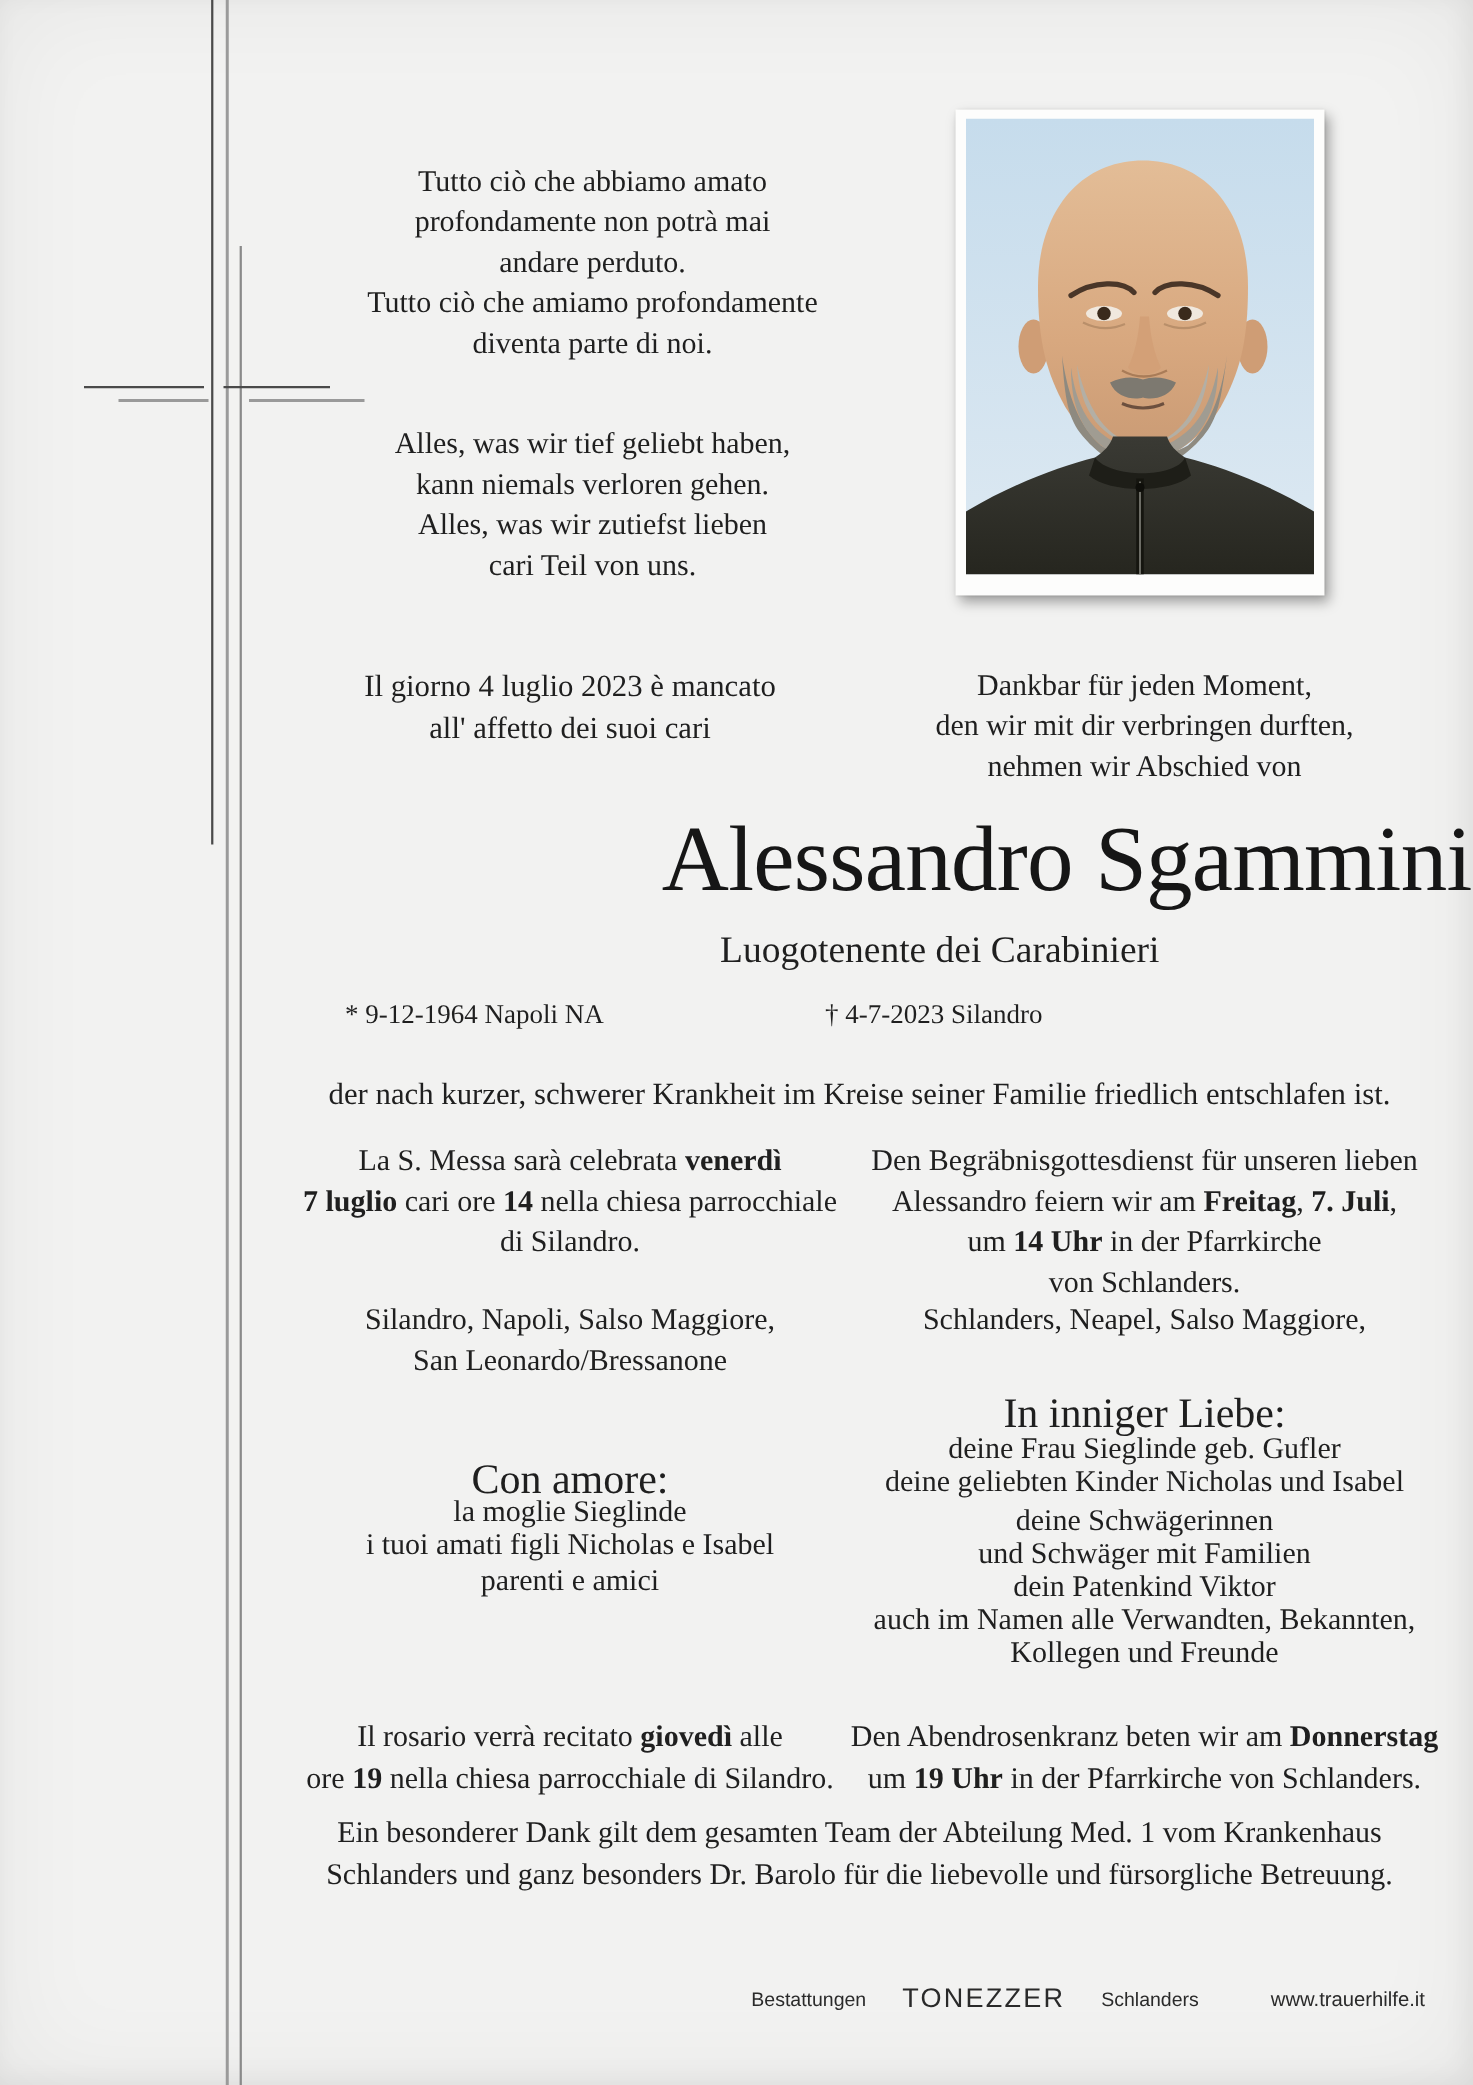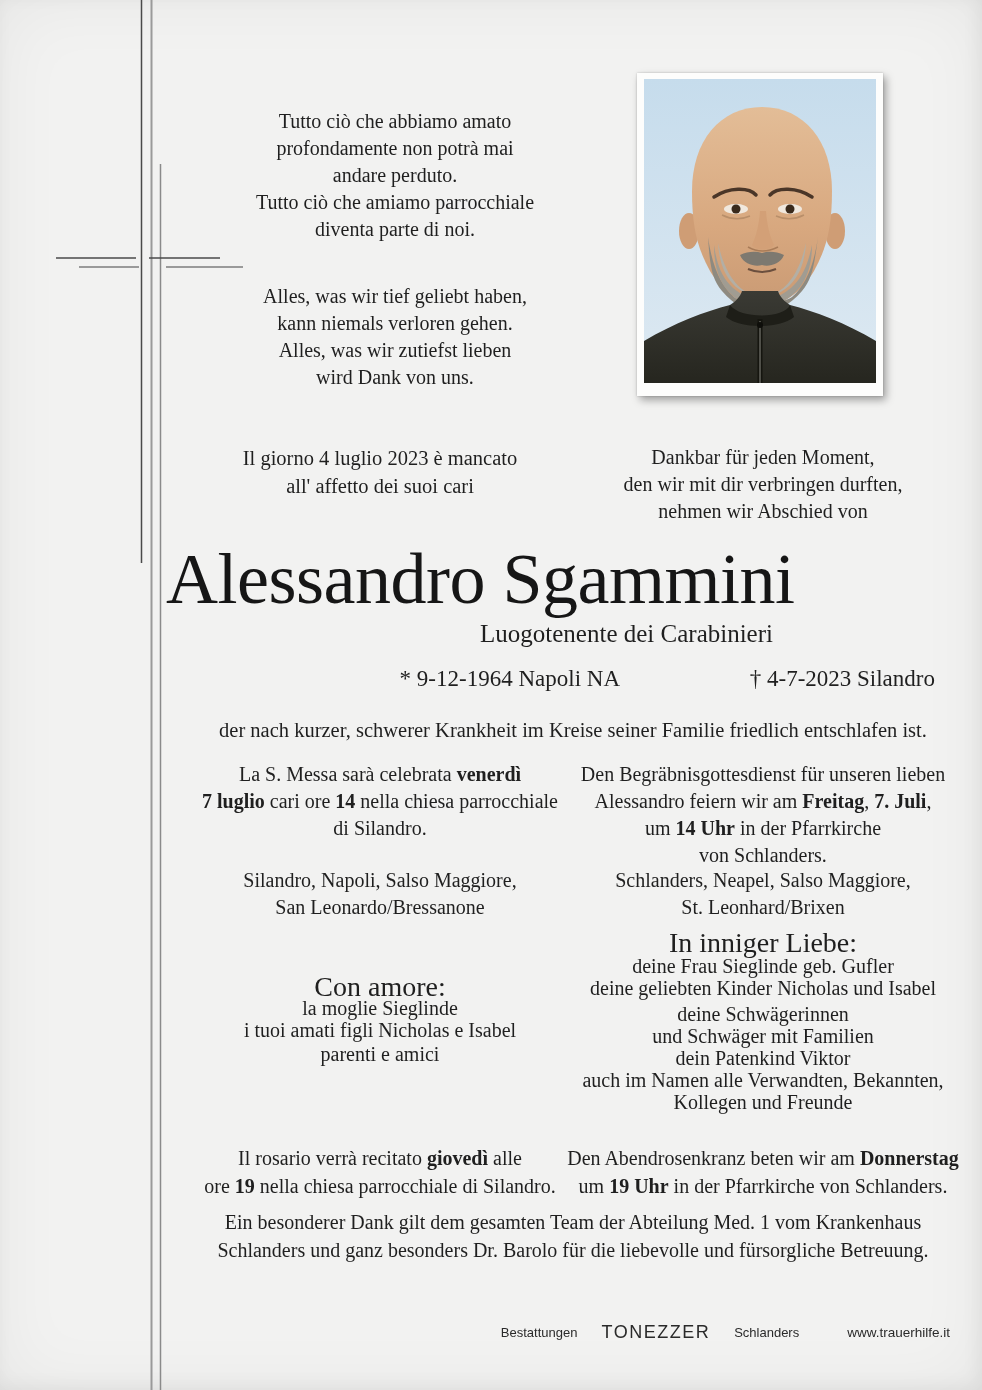--- a/index.html
+++ b/index.html
@@ -14,25 +14,25 @@
     box-shadow:inset 0 0 70px rgba(0,0,0,0.05), inset -4px -4px 18px rgba(0,0,0,0.06);
   }
   .abs{position:absolute;}
   .blk{text-align:center;line-height:27px;font-size:20px;}
   .blk .tline{white-space:nowrap;}
   .lh22 .tline{line-height:22px;}
   .lh27 .tline{line-height:27px;}
   .lh28 .tline{line-height:28px;}
   .b{font-weight:bold;}
   .name{
-    font-size:72px;letter-spacing:-0.5px;text-align:left;
+    font-size:62px;letter-spacing:-0.5px;text-align:right;
     color:#161616;white-space:nowrap;
   }
   .subtitle{font-size:25px;text-align:right;}
-  .dateline{font-size:23px;text-align:right;white-space:nowrap;}
+  .dateline{font-size:18px;text-align:left;white-space:nowrap;}
   .passing{font-size:20.5px;text-align:center;white-space:nowrap;}
   .photo-frame{
     background:#fdfdfc;padding:6px 7px 9px 7px;
     box-shadow:3px 4px 8px rgba(0,0,0,0.35), 0 0 2px rgba(0,0,0,0.2);
   }
   .footer{
     display:flex;align-items:center;justify-content:flex-end;gap:24px;
     font-family:"Liberation Sans","DejaVu Sans",sans-serif;
     color:#2a2a2a;white-space:nowrap;
   }
@@ -110,29 +110,29 @@
     <line x1="116" y1="240" x2="116" y2="304" stroke="#15150f" stroke-width="5"></line>
     <line x1="116" y1="242" x2="116" y2="304" stroke="#8b8b84" stroke-width="1"></line>
     <circle cx="116" cy="246" r="3" fill="#0e0e0a"></circle>
   </svg>
 </div>
 
 <div class="abs blk lh27" style="left:180px;top:108px;width:430px;">
     <div class="tline">Tutto ciò che abbiamo amato</div>
     <div class="tline">profondamente non potrà mai</div>
     <div class="tline">andare perduto.</div>
-    <div class="tline">Tutto ciò che amiamo parrocchiale</div>
+    <div class="tline">Tutto ciò che amiamo profondamente</div>
     <div class="tline">diventa parte di noi.</div>
   </div>
 
 <div class="abs blk lh27" style="left:180px;top:283px;width:430px;">
     <div class="tline">Alles, was wir tief geliebt haben,</div>
     <div class="tline">kann niemals verloren gehen.</div>
     <div class="tline">Alles, was wir zutiefst lieben</div>
-    <div class="tline">wird Dank von uns.</div>
+    <div class="tline">cari Teil von uns.</div>
   </div>
 
 <div class="abs blk lh28" style="left:180px;top:444px;width:400px;font-size:20.5px;">
     <div class="tline">Il giorno 4 luglio 2023 è mancato</div>
     <div class="tline">all' affetto dei suoi cari</div>
   </div>
 
 <div class="abs blk lh27" style="left:563px;top:444px;width:400px;">
     <div class="tline">Dankbar für jeden Moment,</div>
     <div class="tline">den wir mit dir verbringen durften,</div>
@@ -160,21 +160,20 @@
     <div class="tline"><span>um </span><span class="b">14 Uhr</span><span> in der Pfarrkirche</span></div>
     <div class="tline"><span>von Schlanders.</span></div>
   </div>
 
 <div class="abs blk lh27" style="left:180px;top:867px;width:400px;">
     <div class="tline">Silandro, Napoli, Salso Maggiore,</div>
     <div class="tline">San Leonardo/Bressanone</div>
   </div>
 <div class="abs blk lh27" style="left:563px;top:867px;width:400px;">
     <div class="tline">Schlanders, Neapel, Salso Maggiore,</div>
-    <div class="tline">St. Leonhard/Brixen</div>
   </div>
 
 <div class="abs blk header-line" style="left:563px;top:929px;width:400px;">In inniger Liebe:</div>
 <div class="abs blk lh22" style="left:563px;top:955px;width:400px;">
     <div class="tline">deine Frau Sieglinde geb. Gufler</div>
     <div class="tline">deine geliebten Kinder Nicholas und Isabel</div>
   </div>
 <div class="abs blk lh22" style="left:563px;top:1003px;width:400px;">
     <div class="tline">deine Schwägerinnen</div>
     <div class="tline">und Schwäger mit Familien</div>

